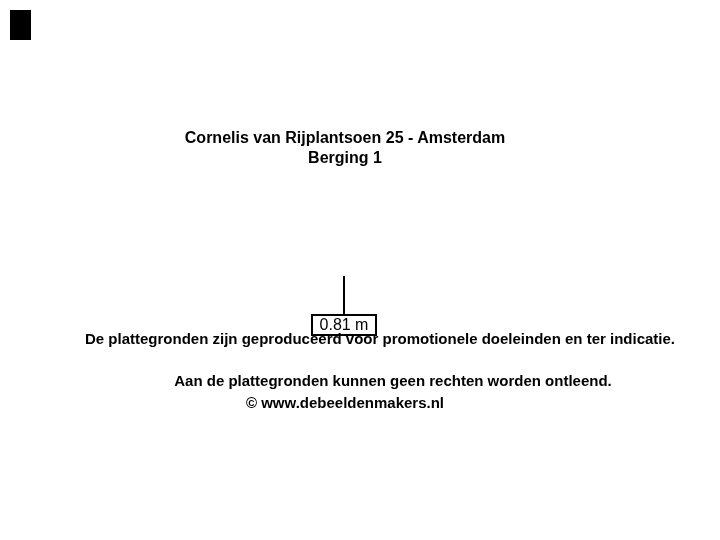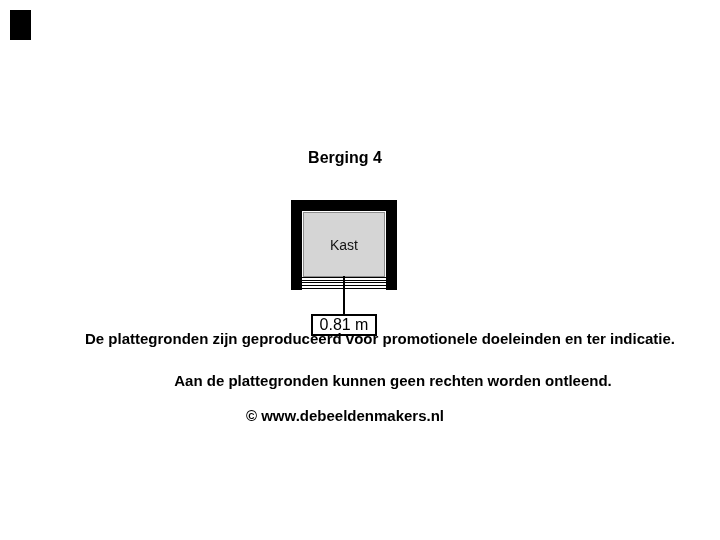--- a/index.html
+++ b/index.html
@@ -57,40 +57,33 @@
     display: flex; align-items: center; justify-content: center;
     font-size: 16px; color: #000;
   }
 
   .footer-line {
     position: absolute; left: 0; width: 690px;
     text-align: center; font-weight: bold; font-size: 15px; color: #000;
   }
   .f1 { top: 330px; padding-left: 35px; }
   .f2 { top: 372px; padding-left: 48px; }
-  .f3 { top: 394px; margin-top: 13px; }
+  .f3 { top: 394px; }
 </style>
 </head>
 <body>
 
 <div class="page">
 
   <div class="corner-mark"></div>
 
+  <div class="title">Cornelis van Rijplantsoen 25 - Amsterdam</div>
 
-  <div class="subtitle">Berging 4</div>
+  <div class="subtitle">Berging 1</div>
 
-  <div class="plan">
-    <div class="plan-inner">
-      <div class="room">
-        <span class="room-label">Kast</span>
-      </div>
-      <div class="stripes"></div>
-    </div>
-  </div>
 
   <div class="dim-line"></div>
 
   <div class="dim-box">0.81 m</div>
 
   <div class="footer-line f1">De plattegronden zijn geproduceerd voor promotionele doeleinden en ter indicatie.</div>
 
   <div class="footer-line f2">Aan de plattegronden kunnen geen rechten worden ontleend.</div>
 
   <div class="footer-line f3">© www.debeeldenmakers.nl</div>

